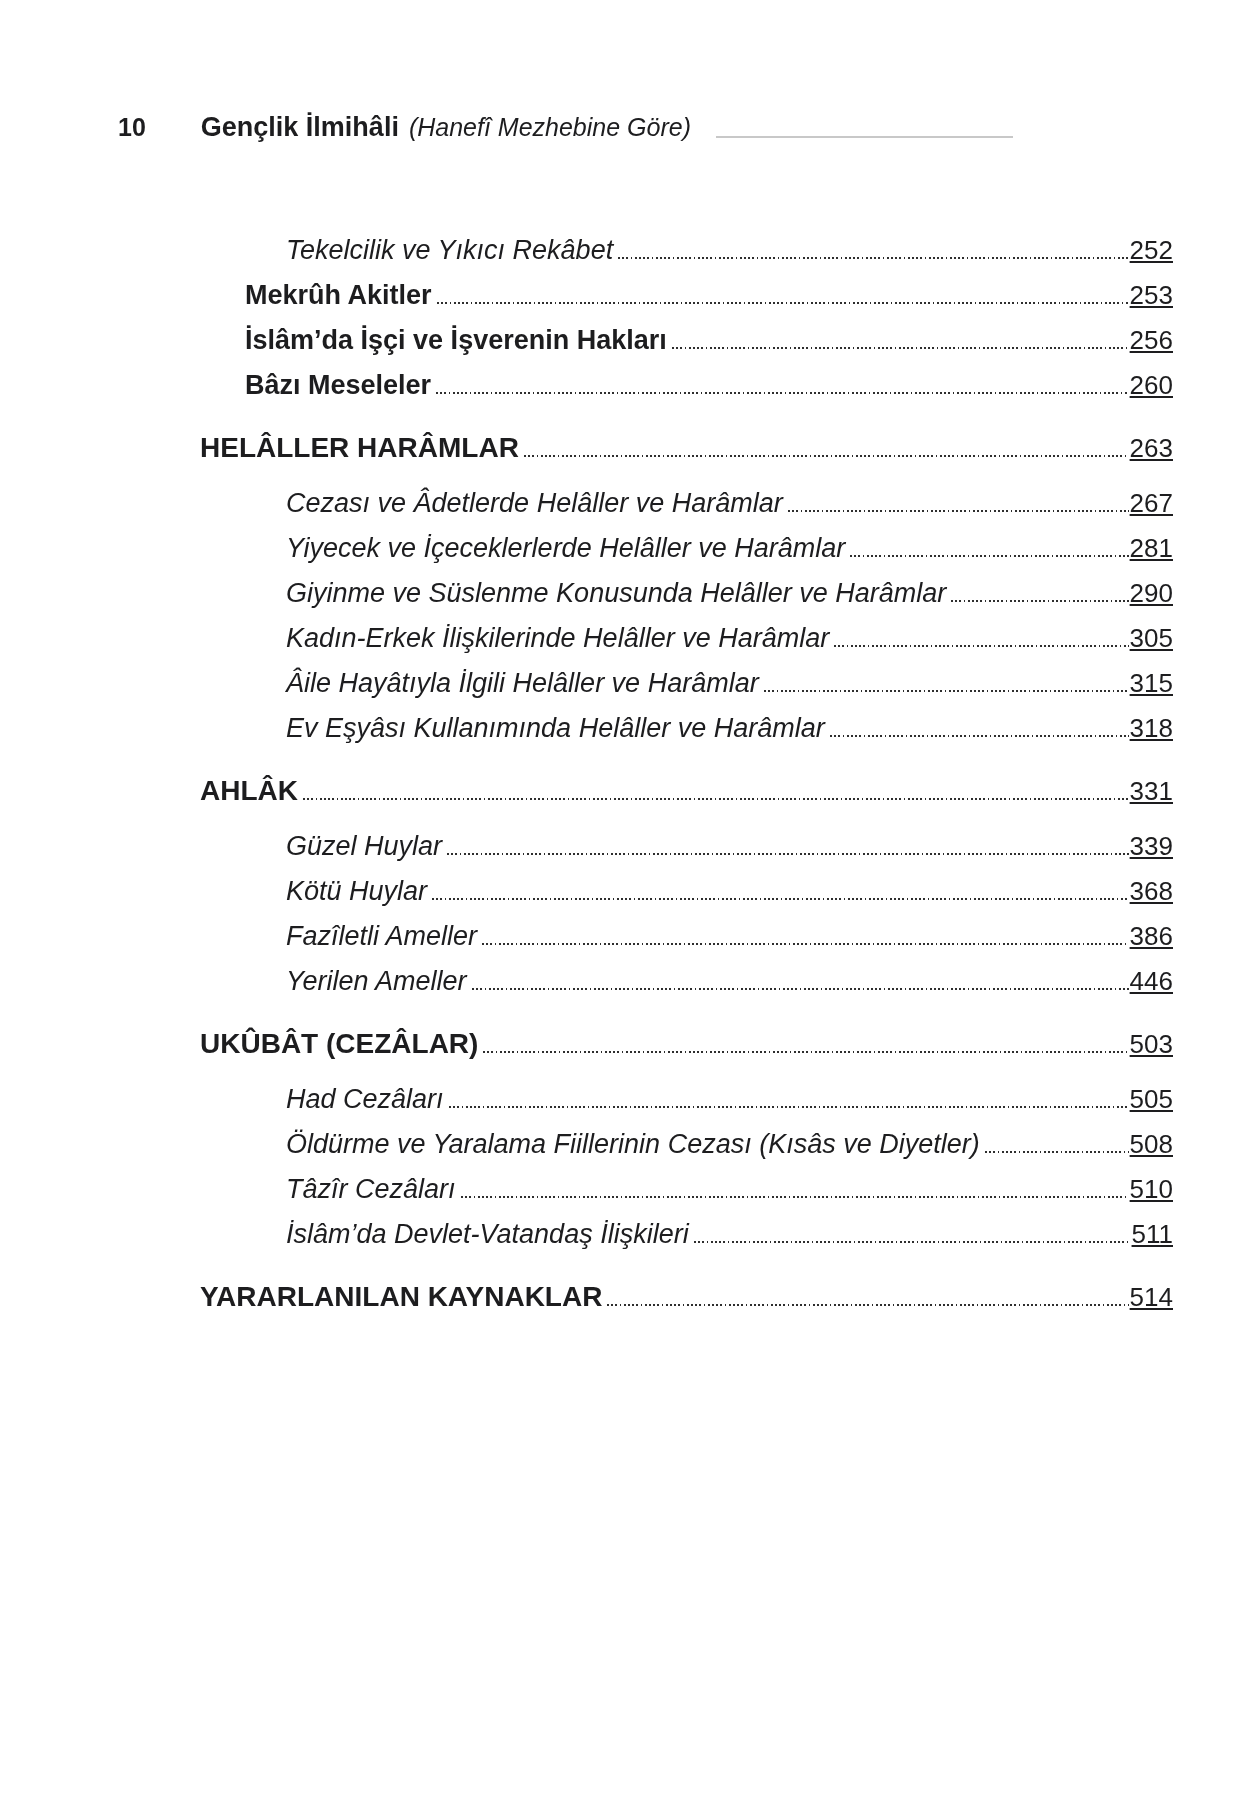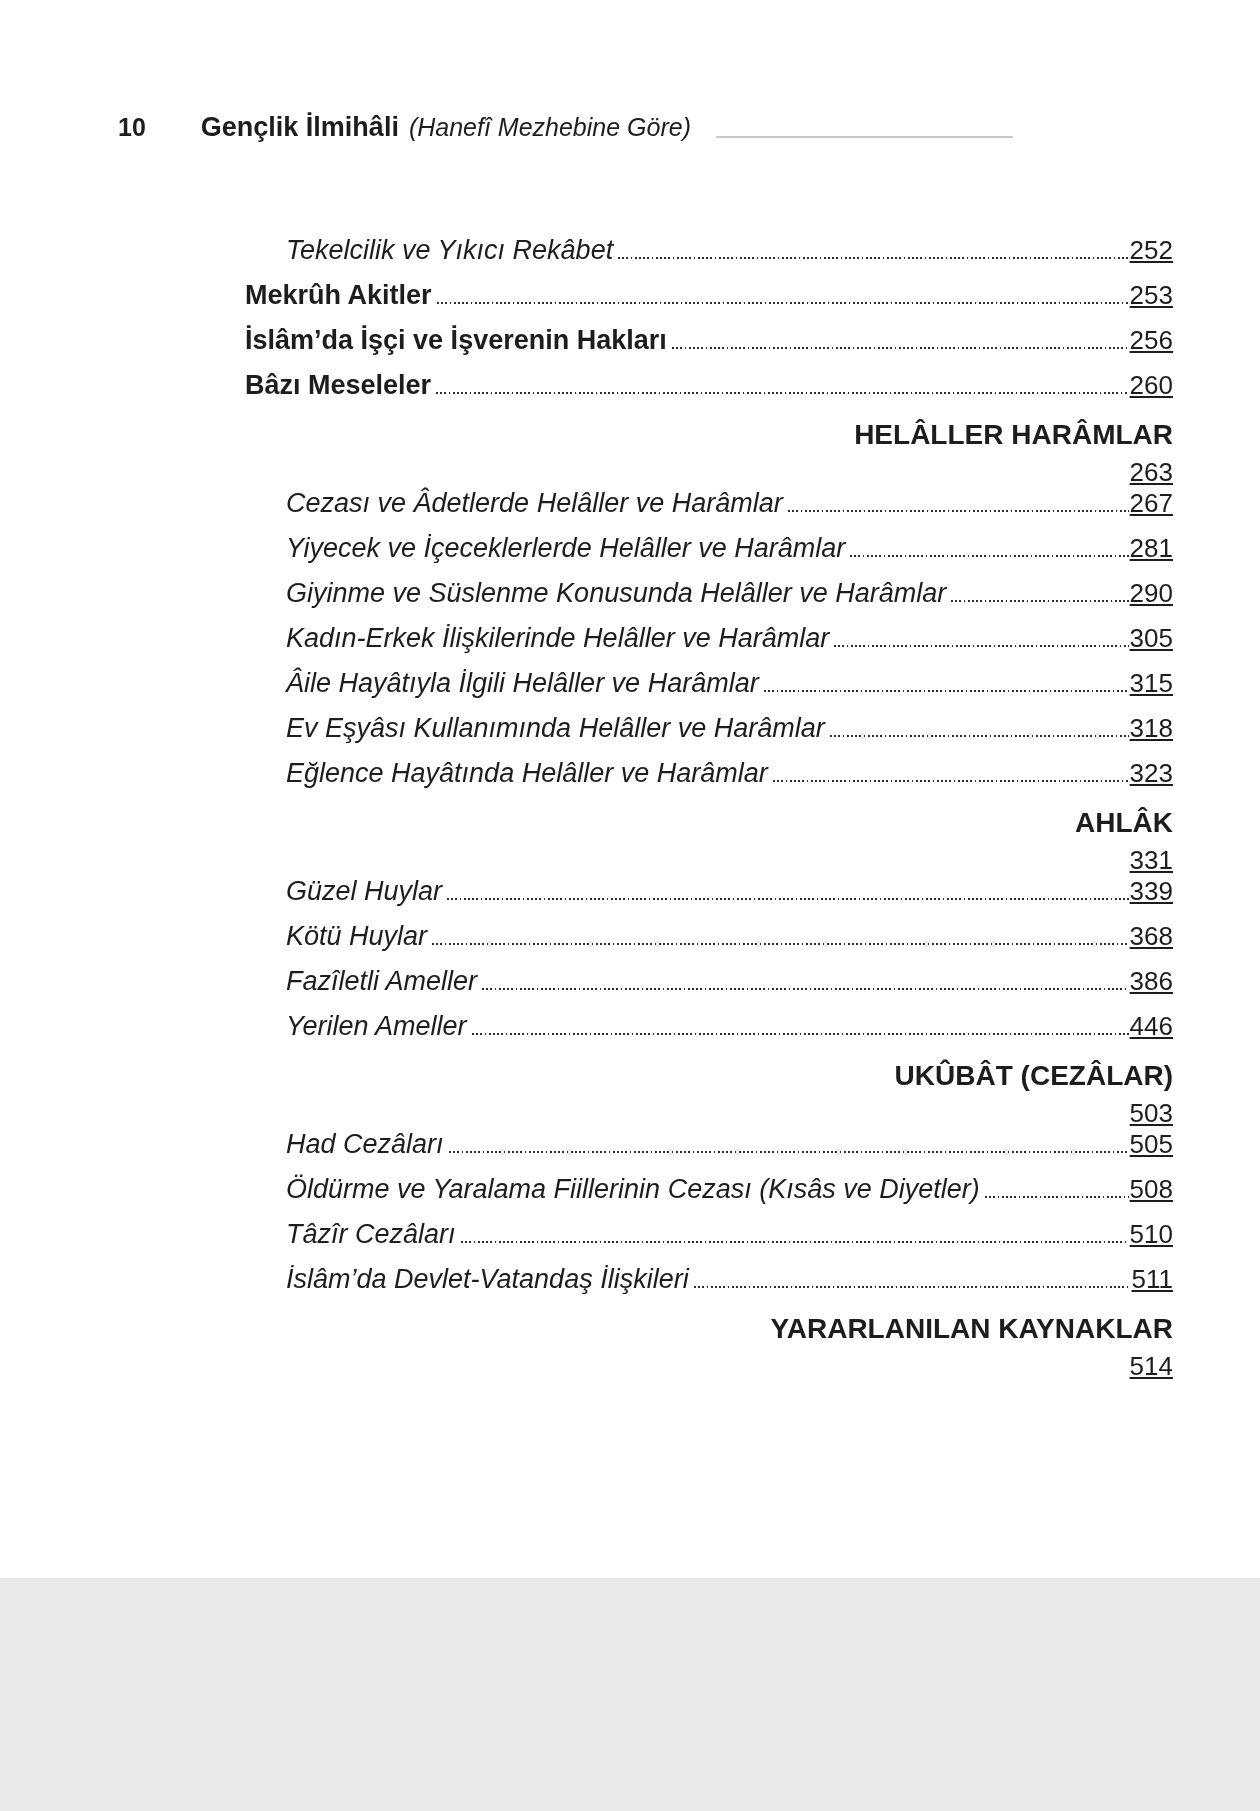--- a/index.html
+++ b/index.html
@@ -10,21 +10,21 @@
   }
   *{margin:0;padding:0;box-sizing:border-box;}
   body{
     background:#e9e9e9;
     font-family:"Liberation Sans","DejaVu Sans",sans-serif;
     color:var(--text);
   }
   .page{
     position:relative;
     width:1260px;
-    height:1578px;
+    height:1811px;
     background:var(--bg);
     margin:0 auto;
     overflow:hidden;
   }
   
   .running-header{
     position:absolute;
     top:112px;
     left:118px;
     width:1025px;
@@ -88,21 +88,20 @@
     font-size:26px;
     line-height:1.15;
     font-style:normal;
     font-weight:normal;
     text-decoration:underline;
   }
   
   .toc-row.lvl1{
     margin-top:18px;
     margin-bottom:10px;
-    flex-direction:column;
   }
   .toc-row.lvl1 .label{
     font-weight:bold;
     font-size:28px;
   }
   
   .toc-row.lvl2 .label{
     font-weight:bold;
     padding-left:45px;
   }
@@ -173,25 +172,20 @@
       <div class="toc-row lvl3">
         <span class="label">Âile Hayâtıyla İlgili Helâller ve Harâmlar</span>
         <span class="leader"></span>
         <span class="pnum">315</span>
       </div>
       <div class="toc-row lvl3">
         <span class="label">Ev Eşyâsı Kullanımında Helâller ve Harâmlar</span>
         <span class="leader"></span>
         <span class="pnum">318</span>
       </div>
-      <div class="toc-row lvl3">
-        <span class="label">Eğlence Hayâtında Helâller ve Harâmlar</span>
-        <span class="leader"></span>
-        <span class="pnum">323</span>
-      </div>
       <div class="toc-row lvl1">
         <span class="label">AHLÂK</span>
         <span class="leader"></span>
         <span class="pnum">331</span>
       </div>
       <div class="toc-row lvl3">
         <span class="label">Güzel Huylar</span>
         <span class="leader"></span>
         <span class="pnum">339</span>
       </div>

